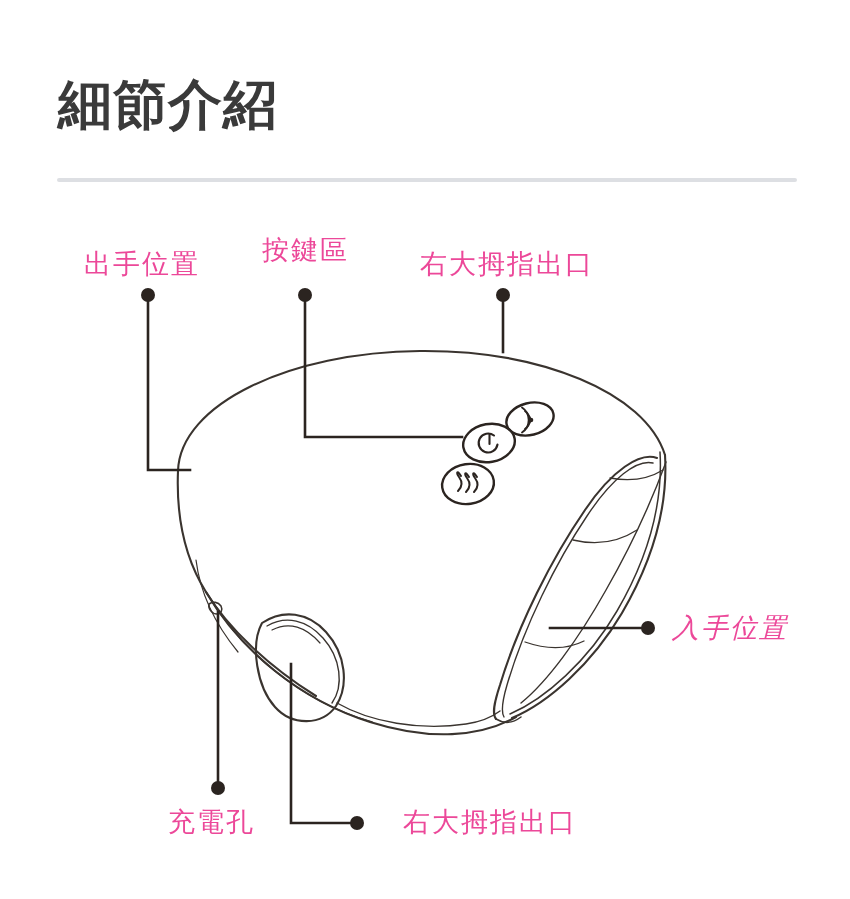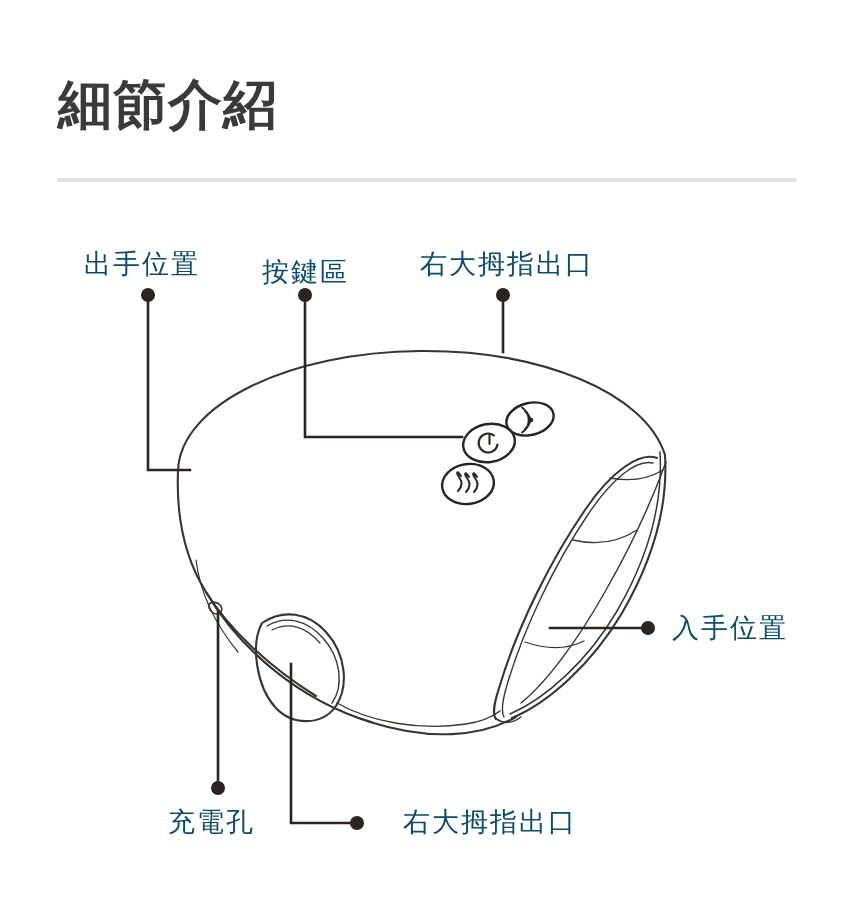--- a/index.html
+++ b/index.html
@@ -45,30 +45,30 @@
   .diagram-svg {
     position: absolute;
     left: 0;
     top: 0;
     width: 850px;
     height: 899px;
   }
   .callout-label {
     position: absolute;
     font-size: 27px;
-    color: #0c4a6e;
+    color: #ec4899;
     letter-spacing: 2px;
     white-space: nowrap;
     font-family: "DejaVu Sans", "Liberation Sans", sans-serif;
     line-height: 1;
   }
   #label-hand-exit   { left: 84px;  top: 250px; }
-  #label-button-area { left: 262px; top: 258px; }
+  #label-button-area { left: 262px; top: 236px; }
   #label-left-thumb  { left: 420px; top: 250px; }
-  #label-hand-entry  { left: 672px; top: 614px; }
+  #label-hand-entry  { left: 672px; top: 614px; font-style: italic; }
   #label-charge-port { left: 168px; top: 808px; }
   #label-right-thumb { left: 375px; top: 808px; margin-left: 28px; }
 </style>
 </head>
 <body>
 
 <div class="page">
 
   <div class="page-title">細節介紹</div>
 

